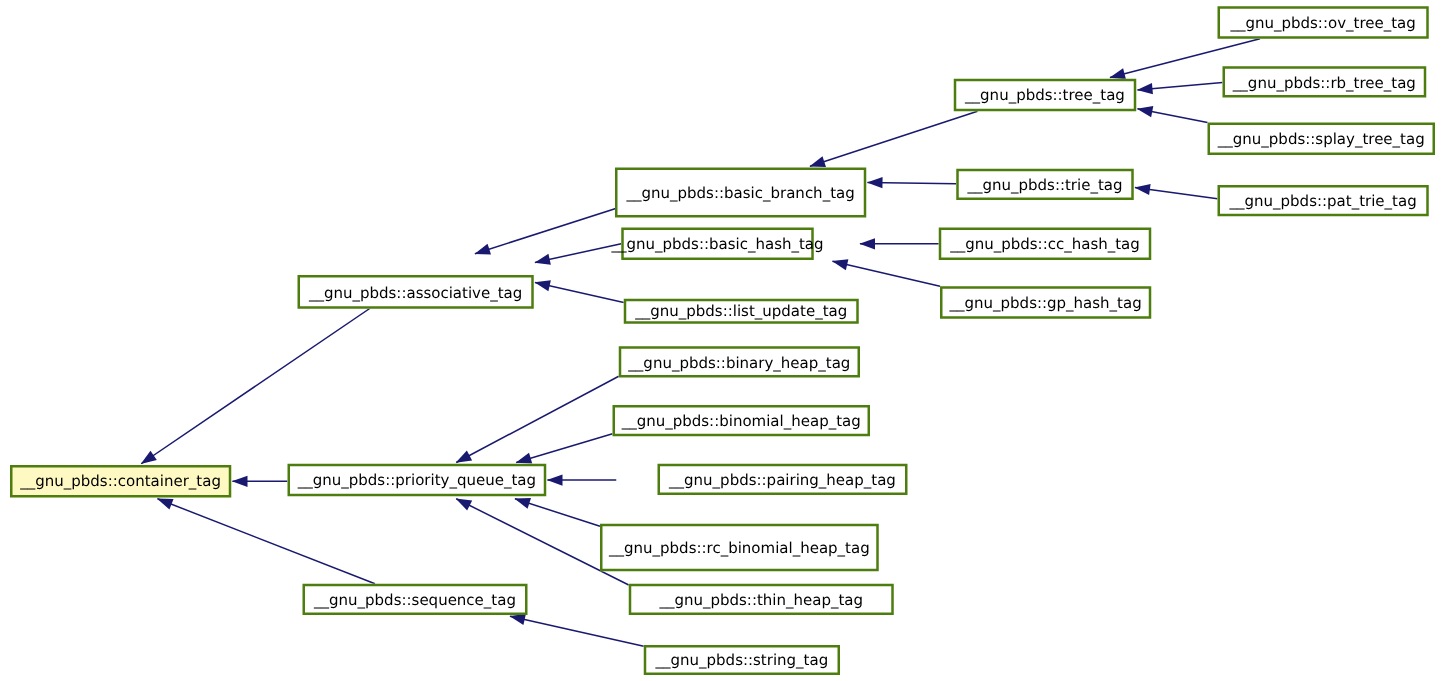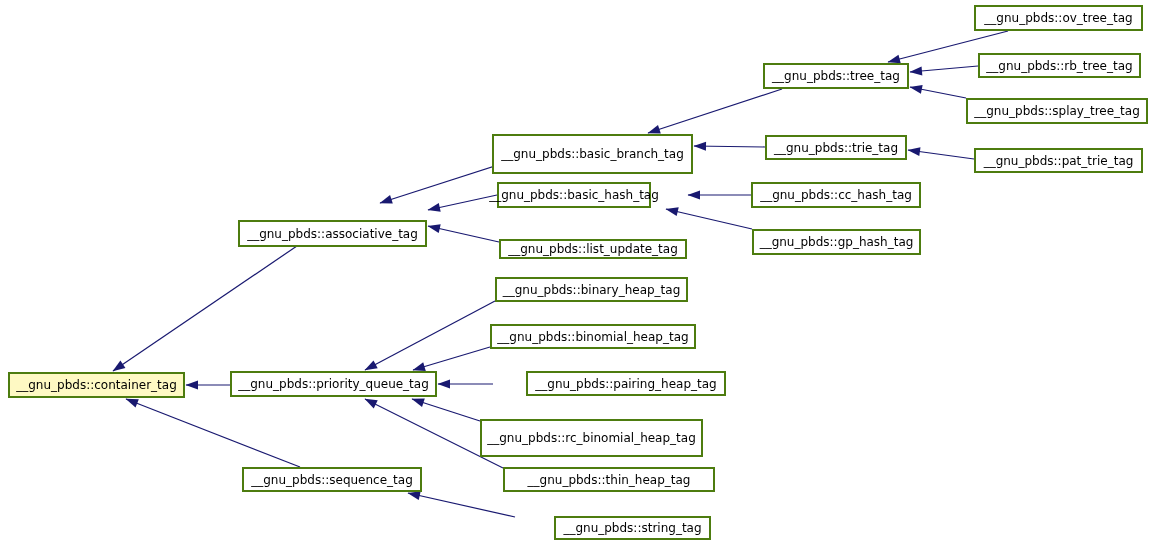--- a/index.html
+++ b/index.html
@@ -92,15 +92,15 @@
       <div class="node" style="left: 978px; top: 53px; width: 163px; height: 25px;">__gnu_pbds::rb_tree_tag</div>
       <div class="node" style="left: 966px; top: 98px; width: 182px; height: 26px;">__gnu_pbds::splay_tree_tag</div>
       <div class="node" style="left: 974px; top: 148px; width: 169px; height: 25px;">__gnu_pbds::pat_trie_tag</div>
       <div class="node" style="left: 230px; top: 371px; width: 207px; height: 26px;">__gnu_pbds::priority_queue_tag</div>
       <div class="node" style="left: 495px; top: 277px; width: 193px; height: 25px;">__gnu_pbds::binary_heap_tag</div>
       <div class="node" style="left: 490px; top: 324px; width: 206px; height: 25px;">__gnu_pbds::binomial_heap_tag</div>
       <div class="node" style="left: 493px; top: 371px; width: 200px; height: 25px; margin-left: 33px;">__gnu_pbds::pairing_heap_tag</div>
       <div class="node" style="left: 480px; top: 419px; width: 223px; height: 38px;">__gnu_pbds::rc_binomial_heap_tag</div>
       <div class="node" style="left: 503px; top: 467px; width: 212px; height: 25px;">__gnu_pbds::thin_heap_tag</div>
       <div class="node" style="left: 242px; top: 467px; width: 180px; height: 25px;">__gnu_pbds::sequence_tag</div>
-      <div class="node" style="left: 515px; top: 516px; width: 157px; height: 24px; margin-left: 39px;">__gnu_pbds::string_tag</div>
+      <div class="node" style="left: 515px; top: 516px; width: 157px; height: 24px;">__gnu_pbds::string_tag</div>
     </div>
 </div>
 
 </body></html>

